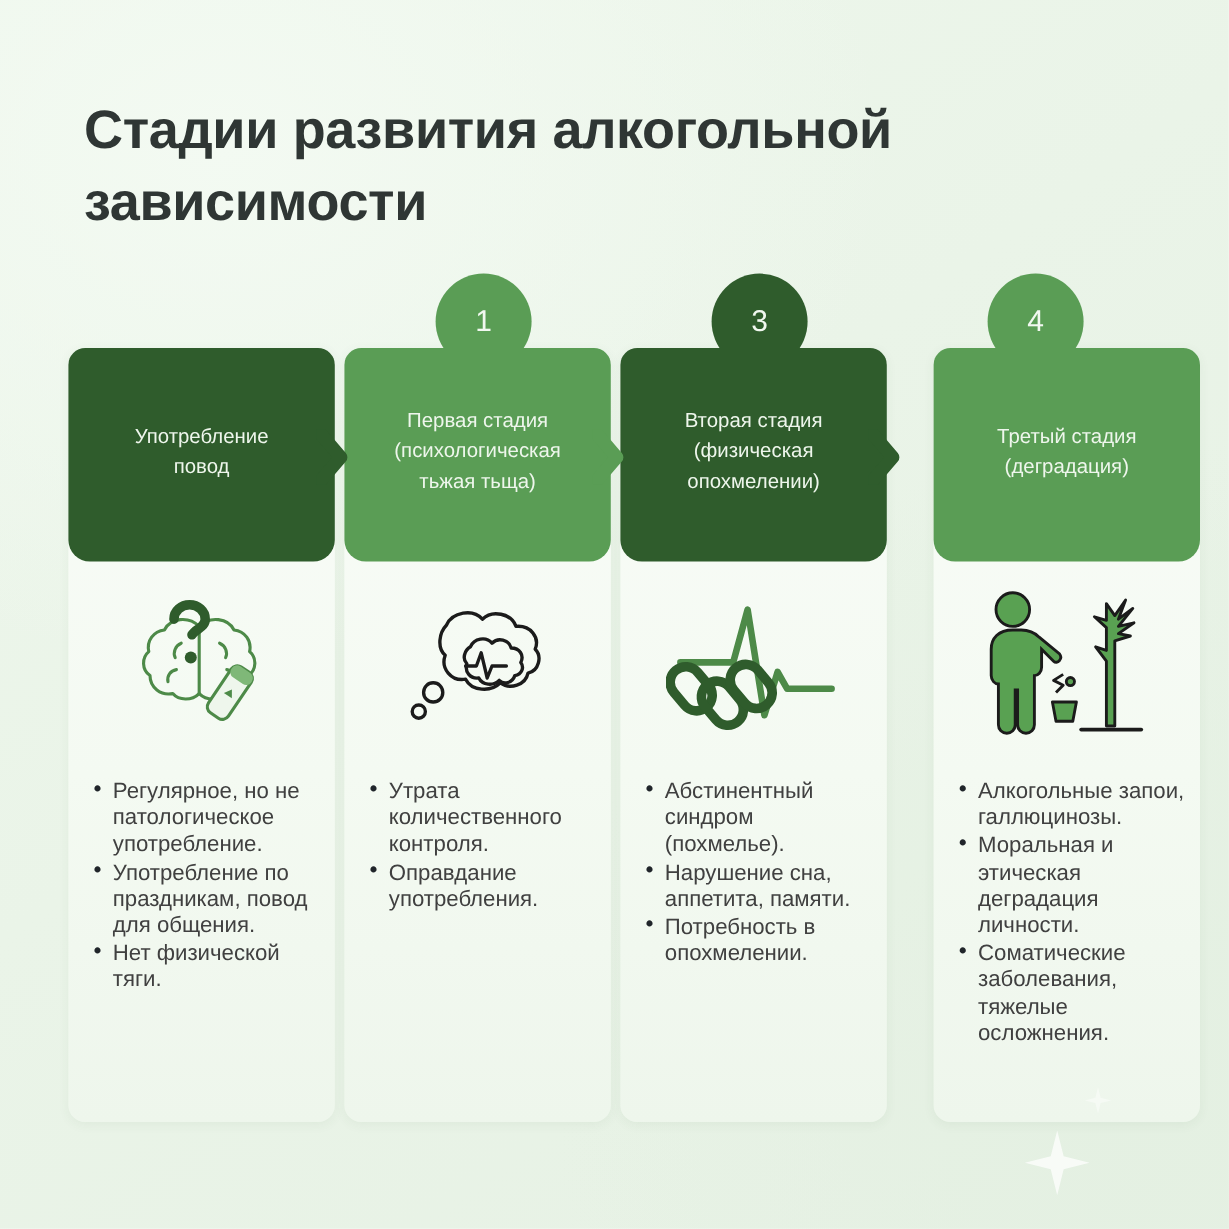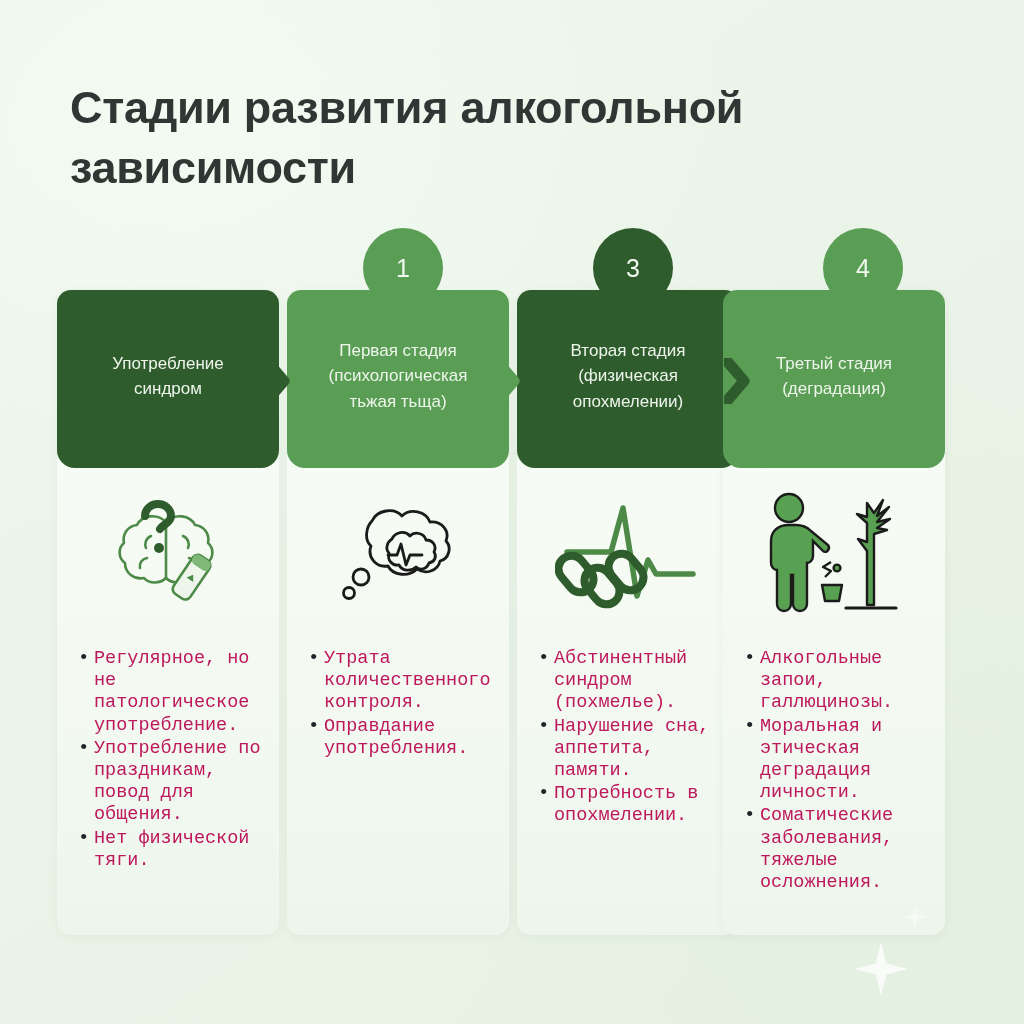--- a/index.html
+++ b/index.html
@@ -76,21 +76,21 @@
     color:#eef6ec;
     font-size:17px;
     line-height:1.5;
     z-index:3;
   }
   .card-head span { display:block; }
 
   .c1 { left:57px; }
   .c2 { left:287px; }
   .c3 { left:517px; }
-  .c4 { left:723px; }
+  .c4 { left:778px; }
 
   .head-dark  { background:#2f5c2c; }
   .head-light { background:#5a9d55; }
 
   
   .bubble {
     position:absolute;
     top:228px;
     width:80px; height:80px;
     border-radius:50%;
@@ -134,23 +134,22 @@
     left:20px; right:10px;
     top:358px;
     z-index:2;
   }
   .bullets li {
     list-style:none;
     position:relative;
     padding-left:17px;
     font-size:18.5px;
     line-height:1.2;
-    color:#be185d;
+    color:#404040;
     margin-bottom:1px;
-    font-family:Liberation Mono, monospace;
   }
   .bullets li:before {
     content:"•";
     position:absolute;
     left:1px; top:-1px;
     font-size:19px;
     color:#20252a;
   }
 </style>
 </head>
@@ -158,21 +157,21 @@
 
 <div class="board">
 
   <h1 class="title">Стадии развития алкогольной зависимости</h1>
 
   <div class="card c1">
     <div class="card-body"></div>
     <div class="card-head head-dark">
       <div>
         <span>Употребление</span>
-        <span>синдром</span>
+        <span>повод</span>
       </div>
     </div>
     <div class="icon-wrap">
       <svg width="130" height="118" viewBox="0 0 130 118">
         <g fill="none" stroke="#4d8a48" stroke-width="2.6" stroke-linecap="round" stroke-linejoin="round">
           <path d="M63 30c-9-9-24-7-29 3-9 1-15 9-13 18-6 5-6 15 1 20 0 10 9 17 19 15 5 6 16 6 22 0"></path>
           <path d="M63 30c9-9 24-7 29 3 9 1 15 9 13 18 6 5 6 15-1 20 0 10-9 17-19 15-5 6-16 6-22 0"></path>
           <path d="M63 30v56"></path>
           <path d="M48 44c-5 2-7 8-5 12M44 66c-5 1-8 5-7 10M80 44c5 2 7 8 5 12M86 66c5 1 8 5 7 10"></path>
         </g>

